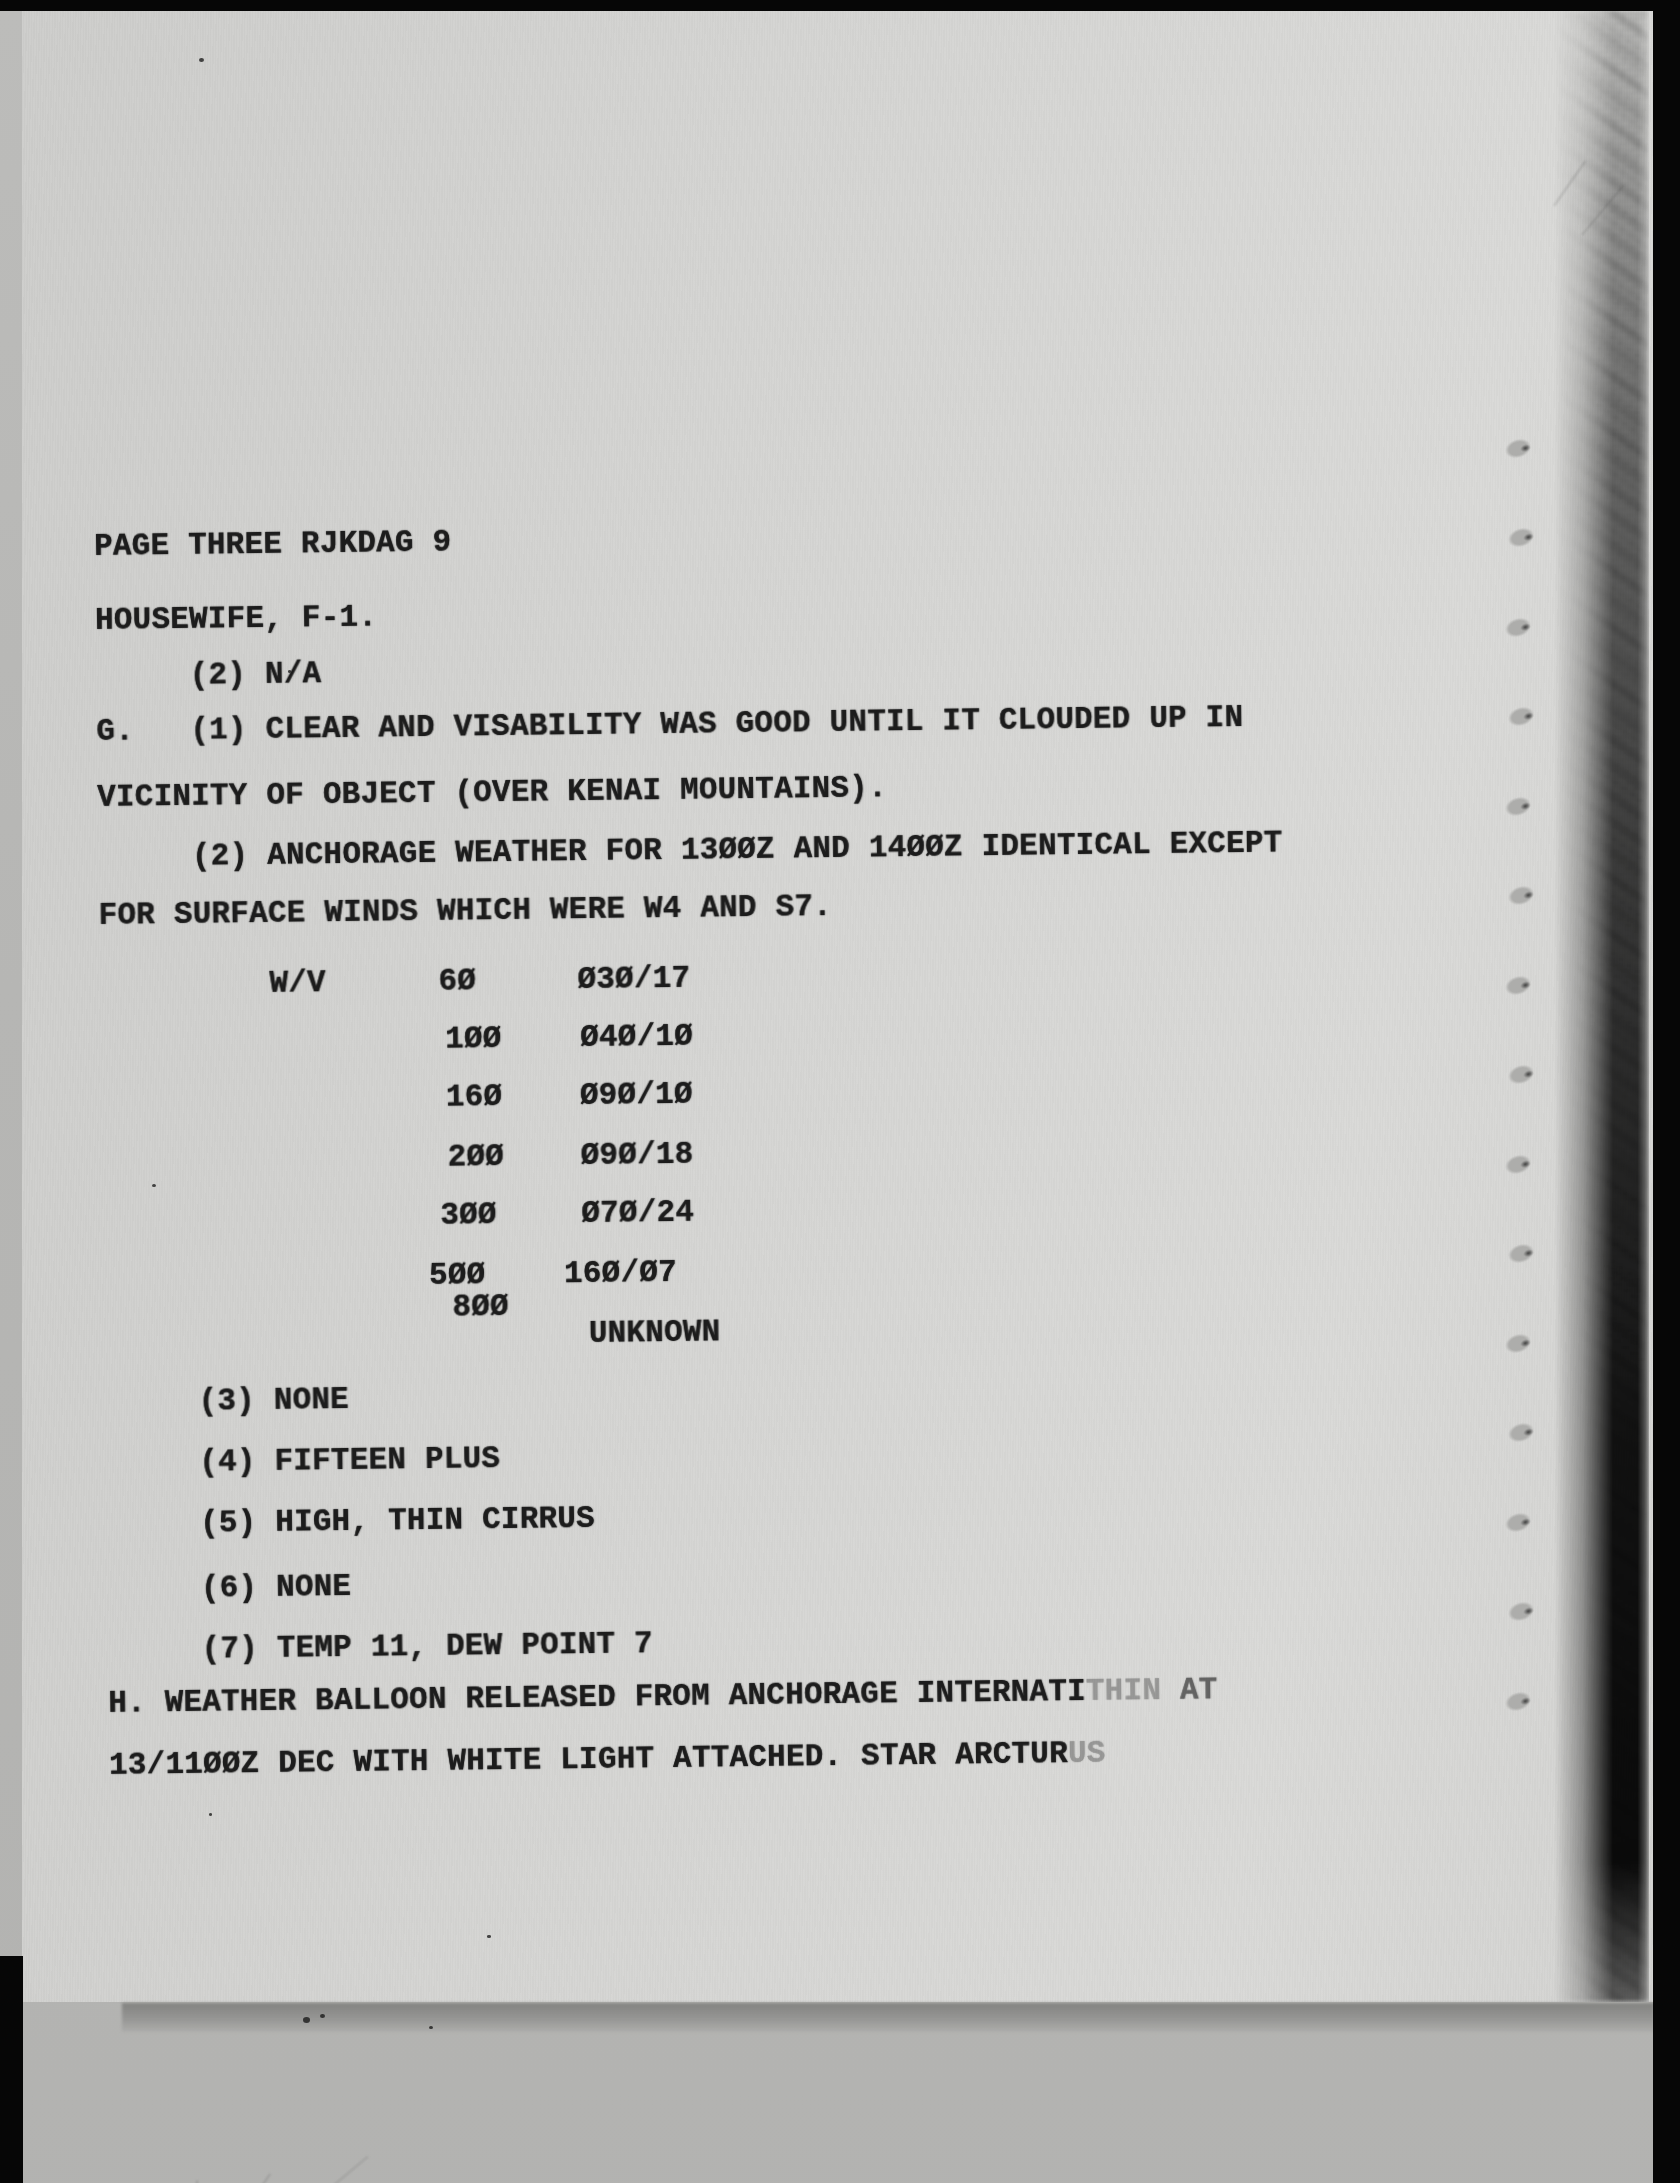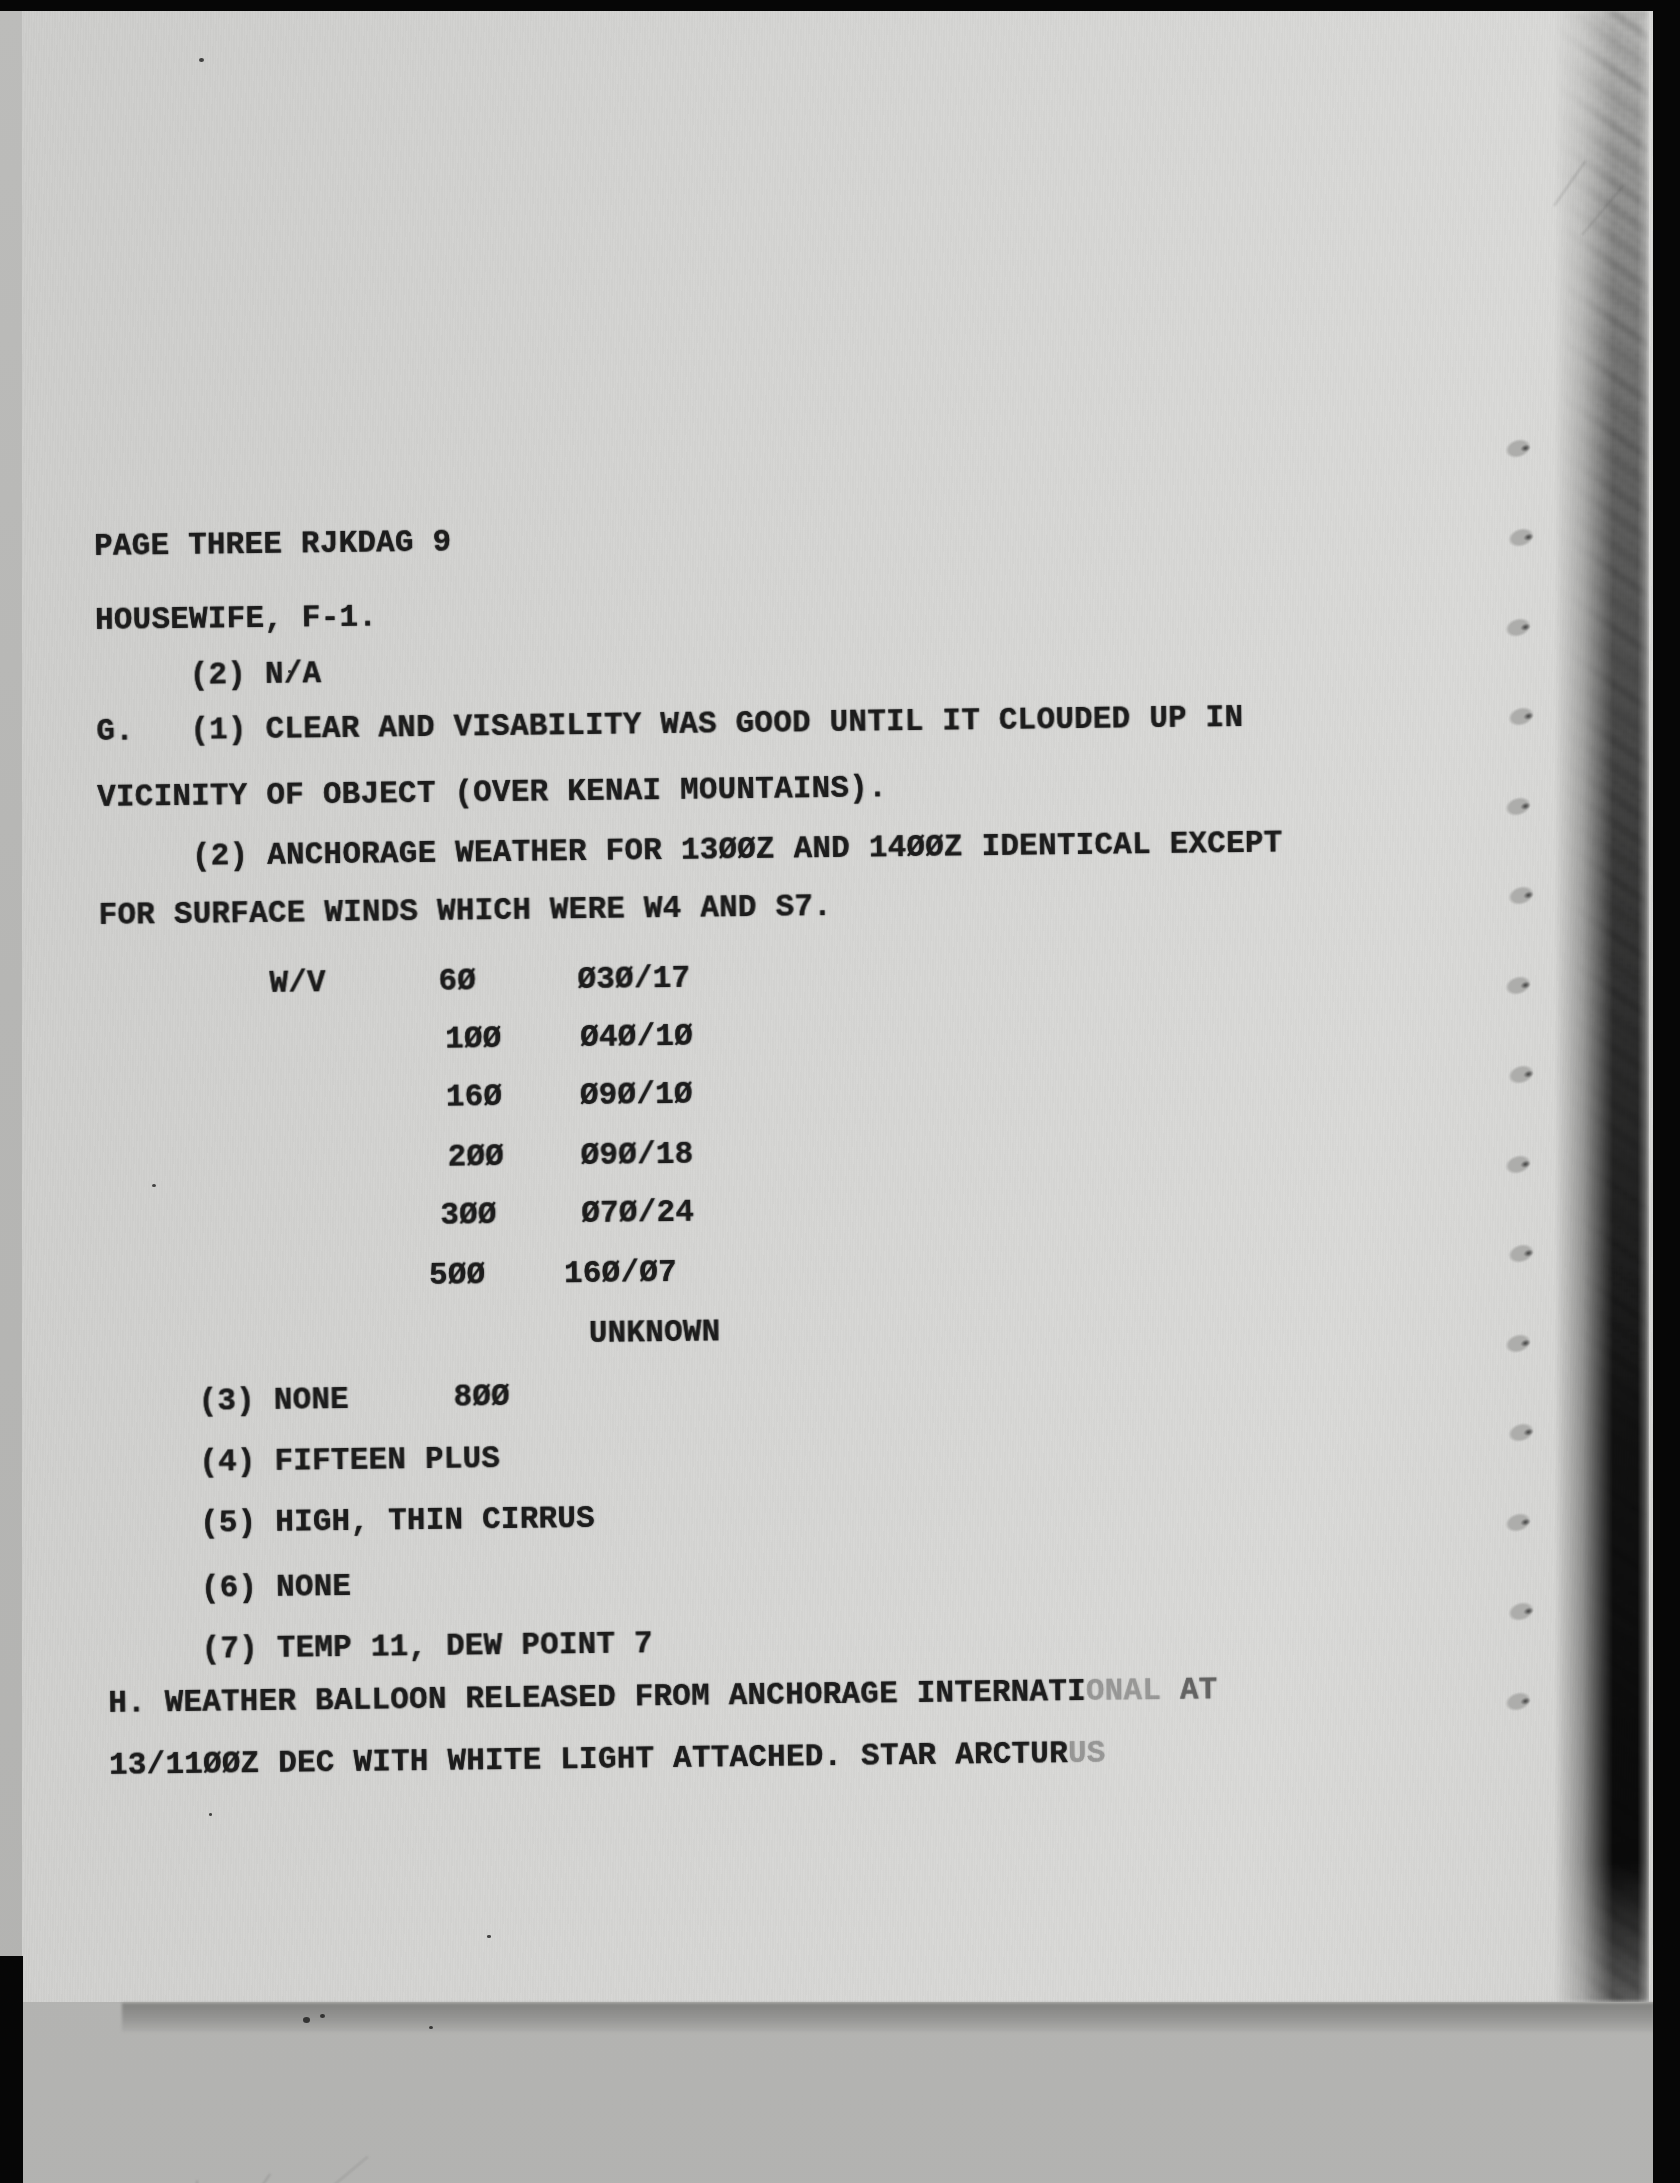--- a/index.html
+++ b/index.html
@@ -157,34 +157,34 @@
 
     <div class="tline" style="left:440px; top:1144px">2ØØ</div>
     <div class="tline" style="left:573px; top:1144px">Ø9Ø/18</div>
 
     <div class="tline" style="left:432px; top:1202px">3ØØ</div>
     <div class="tline" style="left:573px; top:1202px">Ø7Ø/24</div>
 
     <div class="tline" style="left:420px; top:1262px">5ØØ</div>
     <div class="tline" style="left:555px; top:1262px">16Ø/Ø7</div>
 
-    <div class="tline" style="left:443px; top:1384px">8ØØ</div>
+    <div class="tline" style="left:443px; top:1294px">8ØØ</div>
     <div class="tline" style="left:579px; top:1322px">UNKNOWN</div>
 
     <div class="tline" style="left:188px; top:1385px">(3) NONE</div>
 
     <div class="tline" style="left:188px; top:1446px">(4) FIFTEEN PLUS</div>
 
     <div class="tline" style="left:188px; top:1507px">(5) HIGH, THIN CIRRUS</div>
 
     <div class="tline" style="left:188px; top:1572px">(6) NONE</div>
 
     <div class="tline" style="left:188px; top:1633px">(7) TEMP 11, DEW POINT 7</div>
 
-    <div class="tline" style="left:94px; top:1686px"><span>H. WEATHER BALLOON RELEASED FROM ANCHORAGE INTERNATI</span><span class="faded">ONAL</span><span class="dim"> AT</span></div>
+    <div class="tline" style="left:94px; top:1686px"><span>H. WEATHER BALLOON RELEASED FROM ANCHORAGE INTERNATI</span><span class="faded">THIN</span><span class="dim"> AT</span></div>
 
     <div class="tline" style="left:94px; top:1748px"><span>13/11ØØZ DEC WITH WHITE LIGHT ATTACHED. STAR ARCTUR</span><span class="faded">US</span></div>
 
   </div>
 
   <div class="edge edge-top"></div>
   <div class="edge edge-right"></div>
 
   <div class="edge edge-left"></div>
 

